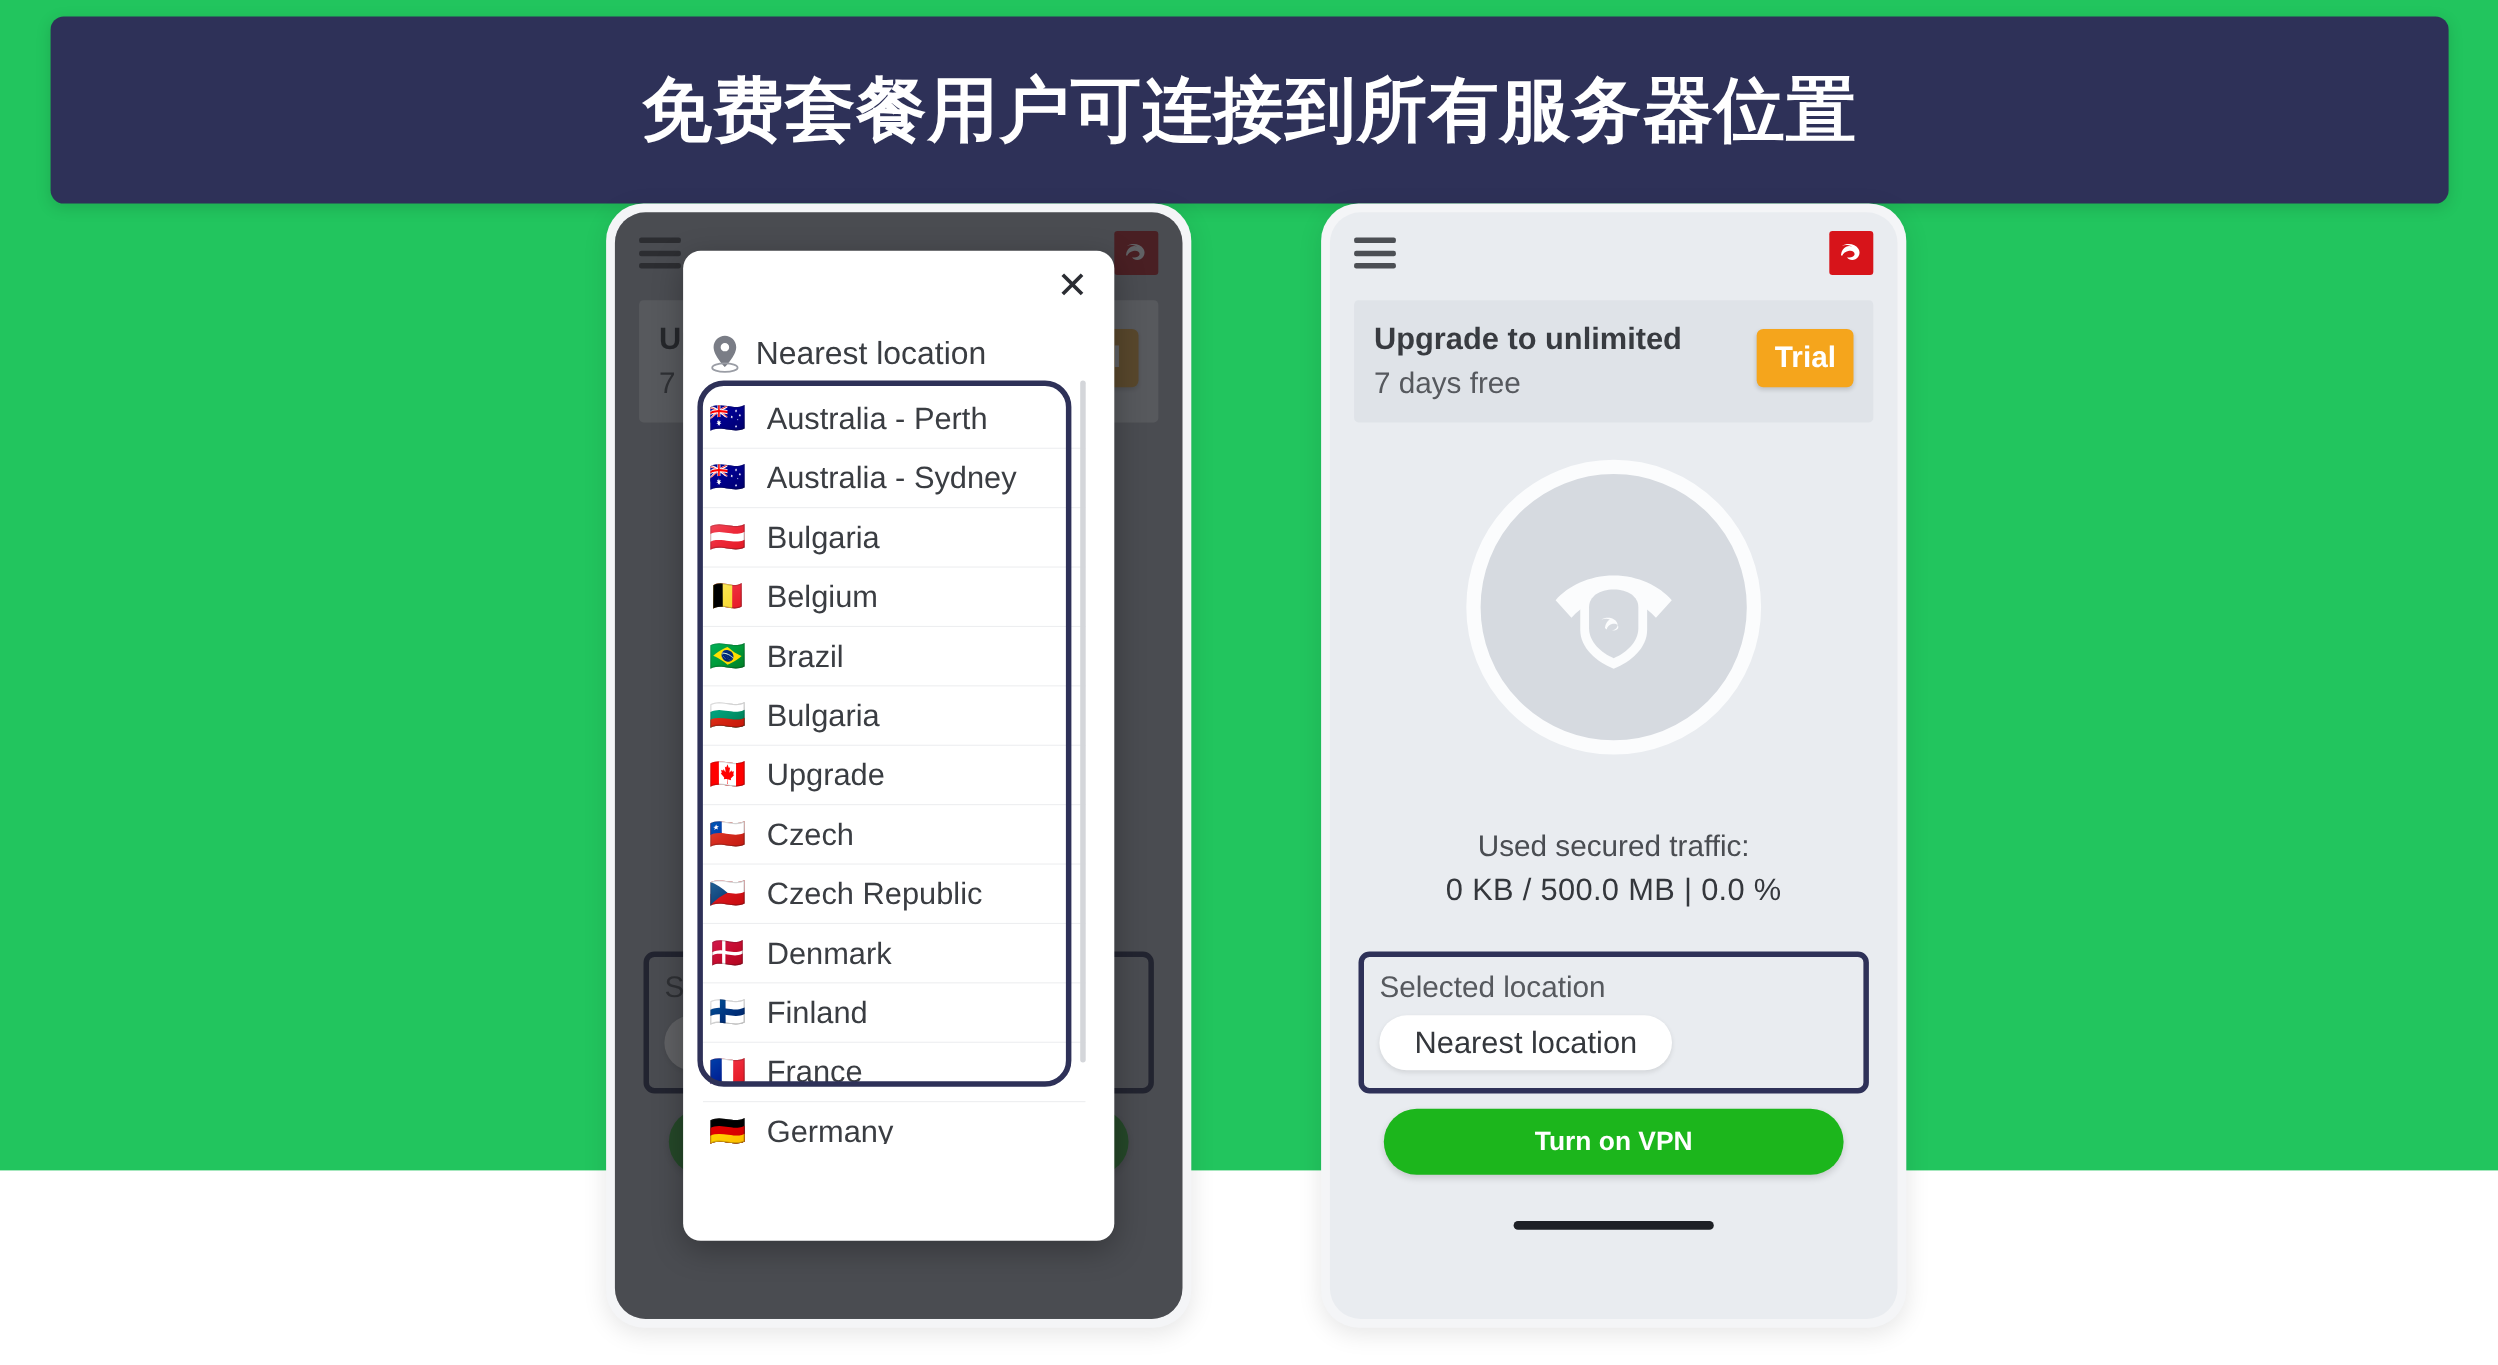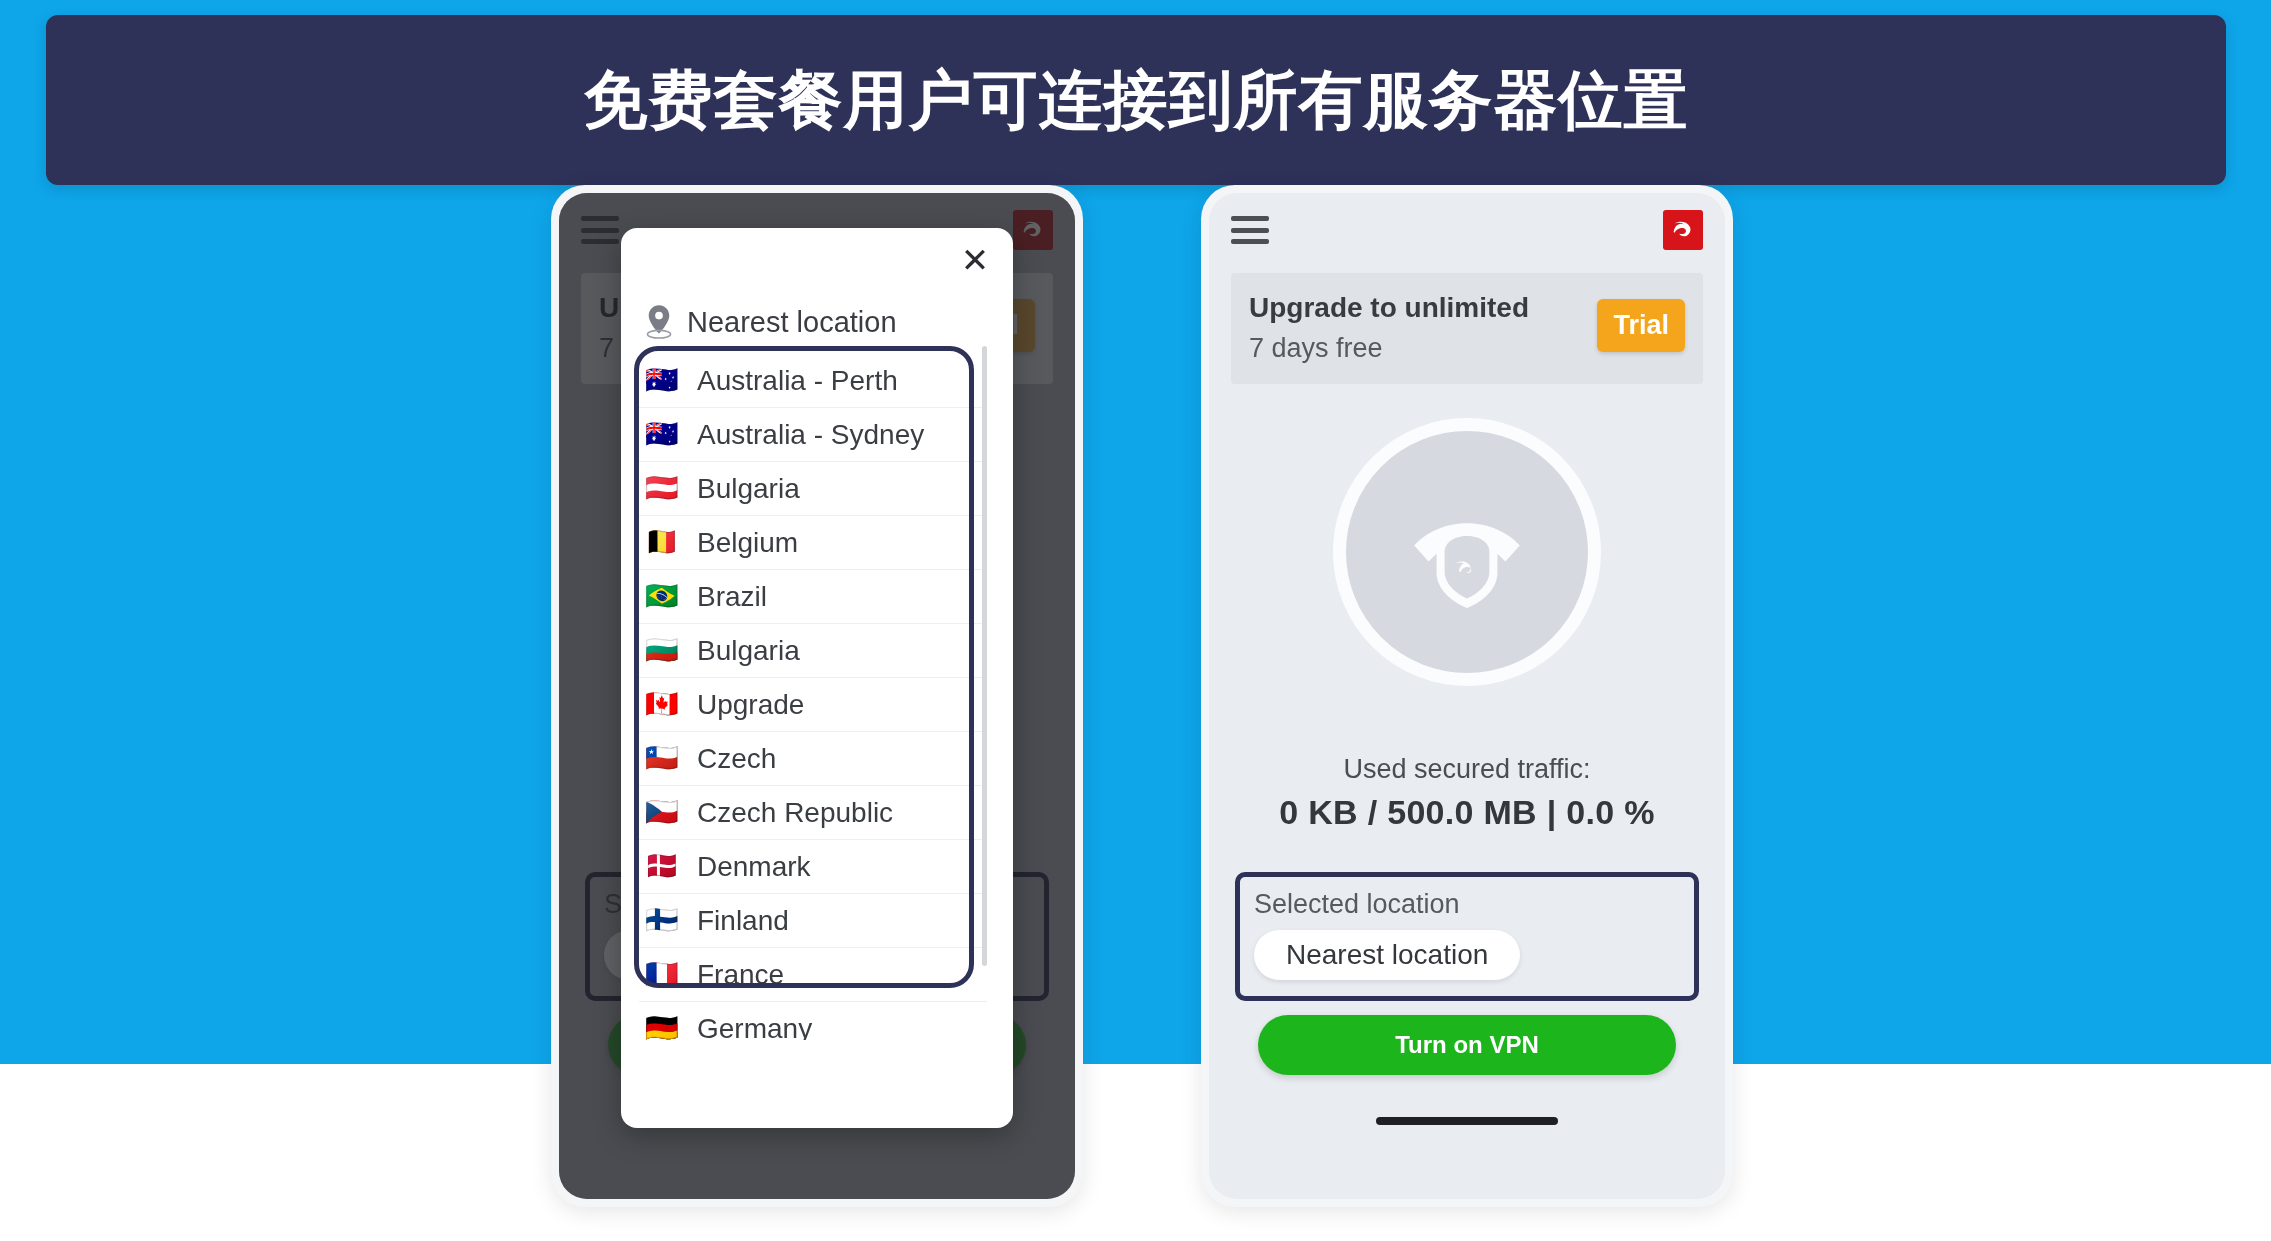--- a/index.html
+++ b/index.html
@@ -2,21 +2,21 @@
 <html><head>
 <meta charset="utf-8">
 <style>
   * { box-sizing: border-box; margin: 0; padding: 0; }
   html, body {
     width: 2271px; height: 1241px;
     background: #ffffff;
     font-family: "Liberation Sans", "DejaVu Sans", sans-serif;
     overflow: hidden;
   }
-  .stage { position: relative; width: 2271px; height: 1064px; background: #0ea5e9; }
+  .stage { position: relative; width: 2271px; height: 1064px; background: #22c55e; }
 
   
   .banner {
     position: absolute;
     left: 46px; top: 15px;
     width: 2180px; height: 170px;
     background: #2e3158;
     border-radius: 12px;
     box-shadow: 0 4px 14px rgba(0,0,0,0.13);
     display: flex; align-items: center; justify-content: center;
@@ -96,21 +96,21 @@
     width: 268px; height: 268px; border-radius: 50%;
     background: #d6dae0;
     border: 13px solid #fbfcfd;
     display: flex; align-items: center; justify-content: center;
   }
   .hero-circle svg { width: 160px; height: 160px; }
 
   
   .traffic { margin-top: 68px; text-align: center; }
   .traffic-label { font-size: 27px; color: #4a4d52; }
-  .traffic-value { font-size: 34px; color: #34373c; font-weight: 700; margin-top: 8px; letter-spacing: 0.3px; }
+  .traffic-value { font-size: 28px; color: #34373c; font-weight: 400; margin-top: 8px; letter-spacing: 0.3px; }
 
   
   .sel-wrap { margin: 40px 26px 0 26px; }
   .sel-box {
     border: 5px solid #2e3158;
     border-radius: 10px;
     padding: 12px 14px 16px 14px;
     text-align: left;
   }
   .sel-label { font-size: 27px; color: #56595e; }

